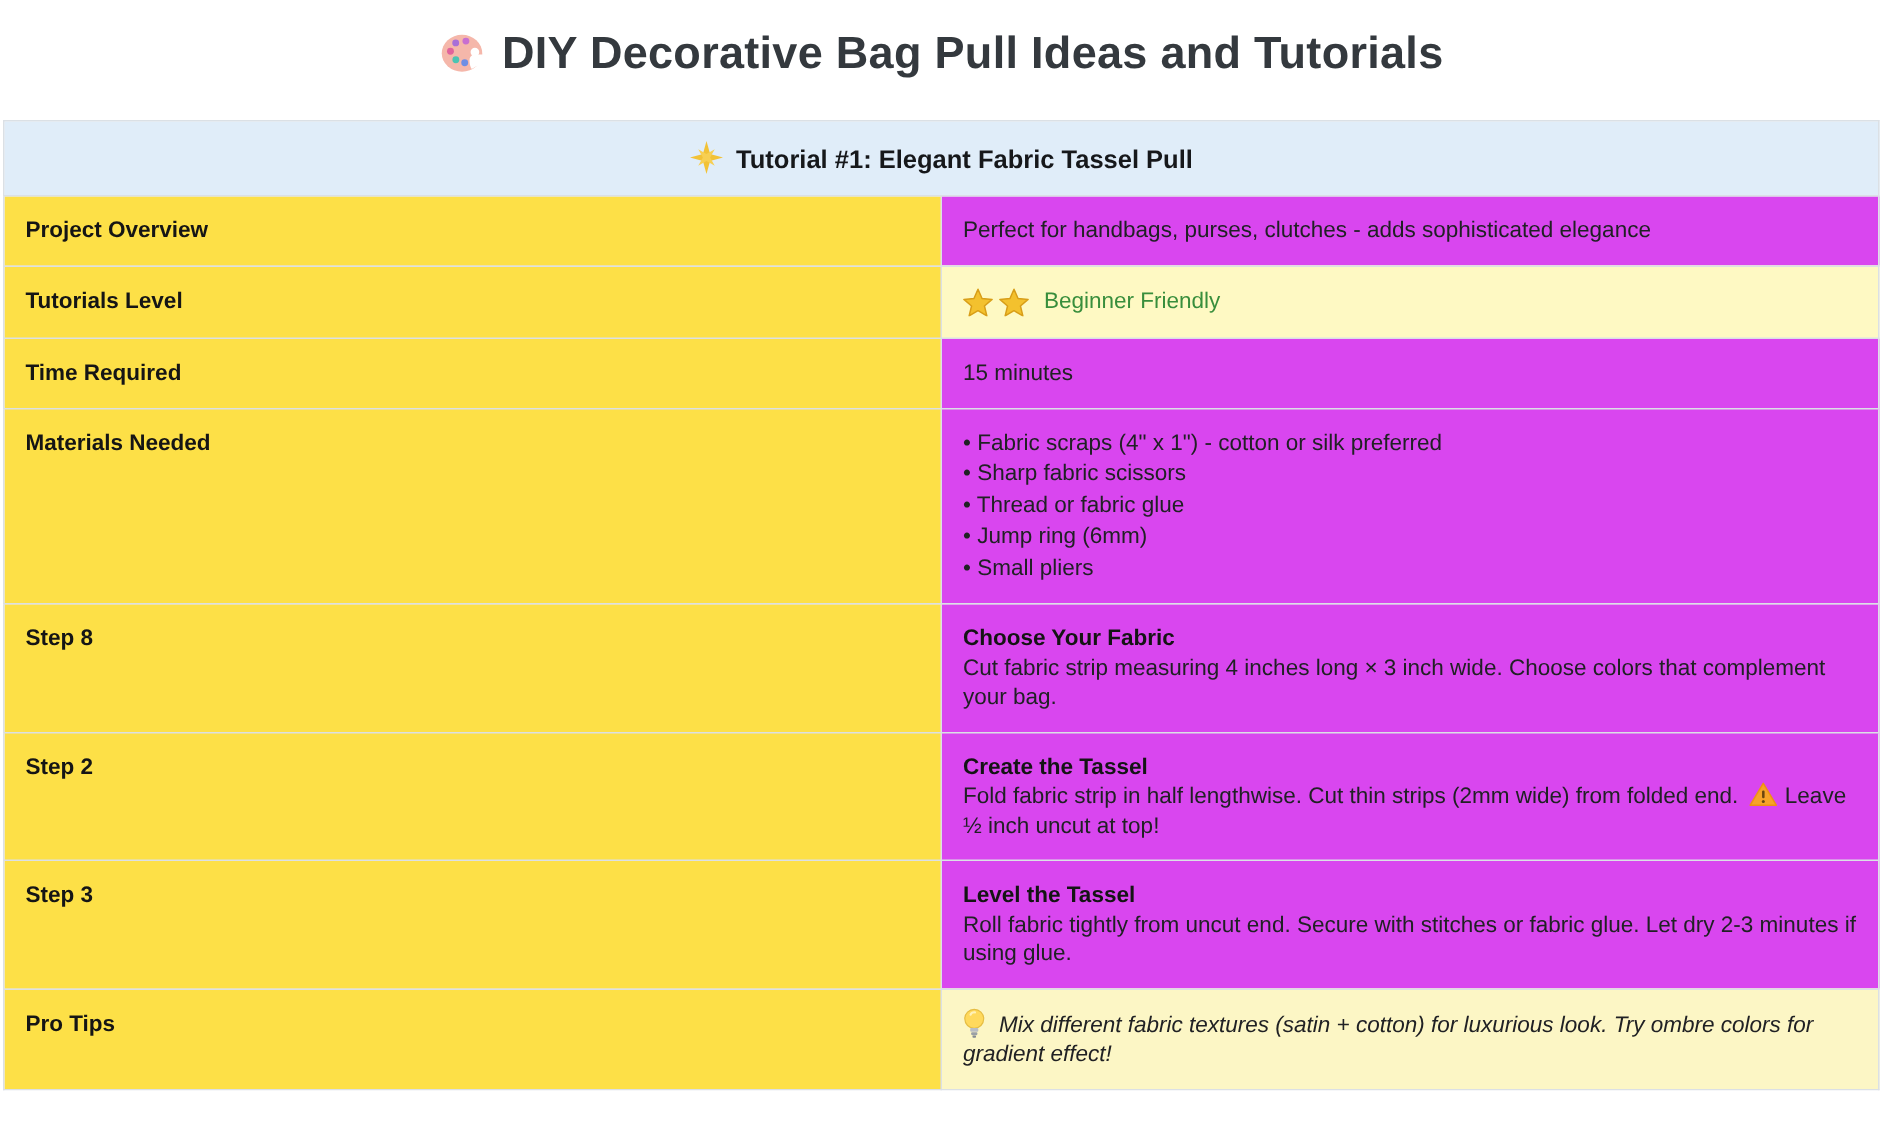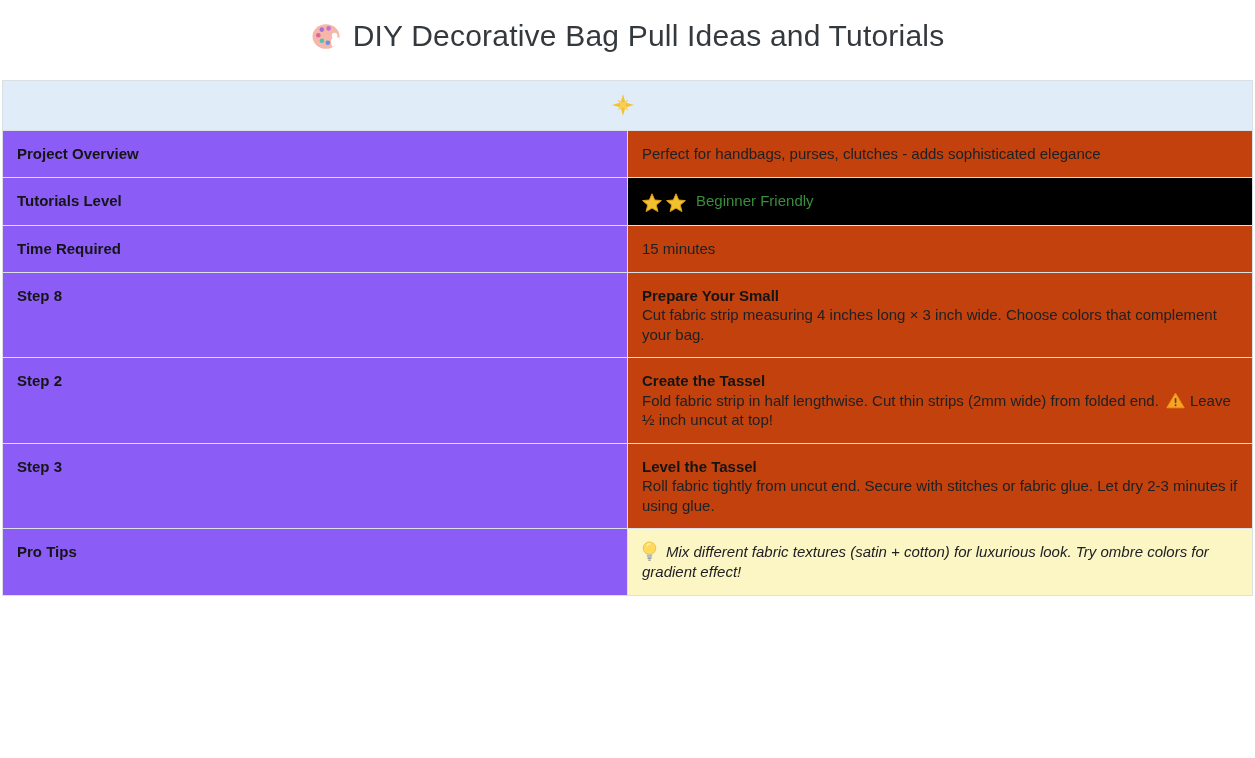--- a/index.html
+++ b/index.html
@@ -5,21 +5,21 @@
   * { box-sizing: border-box; }
   html, body { margin: 0; padding: 0; background: #ffffff; }
   body {
     width: 1255px;
     font-family: "Liberation Sans", sans-serif;
     color: #202124;
   }
   .page-title {
     text-align: center;
     font-size: 30px;
-    font-weight: normal;
+    font-weight: bold;
     color: #34393e;
     margin: 19px 0 27px 0;
     letter-spacing: 0.2px;
   }
   .page-title .ticon svg { vertical-align: -5px; margin-right: 11px; }
 
   table.tutorial {
     border-collapse: collapse;
     width: 1251px;
     margin: 0 2px;
@@ -37,28 +37,28 @@
     font-size: 17px;
     font-weight: bold;
     color: #16181b;
     padding: 13px 10px;
   }
   th.tutorial-header .hicon svg { vertical-align: -4px; margin-right: 9px; }
 
   td { padding: 13px 14px; line-height: 1.3; }
   td.label {
     width: 128px;
-    background: #8b5cf6;
+    background: #fde047;
     font-weight: bold;
     color: #151515;
     padding: 13px 13px 13px 14px;
   }
-  td.value { background: #c2410c; color: #202124; }
+  td.value { background: #d946ef; color: #202124; }
 
-  td.value.difficulty { background: #000000; }
+  td.value.difficulty { background: #fef9c3; }
   .difficulty-text { color: #388e3c; margin-left: 6px; vertical-align: 2px; }
   .star { margin-right: 4px; }
   .star svg { vertical-align: -4px; }
 
   .bullet-item { line-height: 1.25; padding: 1px 0; }
   .bullet-item::before { content: "• "; }
 
   .step-title { font-weight: bold; color: #141414; }
   .warn-icon svg { vertical-align: -3px; margin: 0 5px 0 7px; }
 
@@ -86,21 +86,21 @@
   </svg></span><span>DIY Decorative Bag Pull Ideas and Tutorials</span>
 </h1>
 
 <table class="tutorial">
   <thead>
     <tr>
       <th class="tutorial-header" colspan="2">
         <span class="hicon"><svg width="22" height="22" viewBox="0 0 22 22">
           <path d="M11 0 L13.4 8.6 L22 11 L13.4 13.4 L11 22 L8.6 13.4 L0 11 L8.6 8.6 Z" fill="#f2c236"></path>
           <path d="M11 3.2 L12.7 9.3 L18.8 11 L12.7 12.7 L11 18.8 L9.3 12.7 L3.2 11 L9.3 9.3 Z" fill="#f7cf52" transform="rotate(45 11 11)"></path>
-        </svg></span>
+        </svg></span><span>Tutorial #1: Elegant Fabric Tassel Pull</span>
       </th>
     </tr>
   </thead>
   <tbody>
     <tr>
       <td class="label">Project Overview</td>
       <td class="value">Perfect for handbags, purses, clutches - adds sophisticated elegance</td>
     </tr>
 
     <tr>
@@ -112,25 +112,35 @@
           <polygon points="10,0.8 12.7,7 19.4,7.6 14.3,12 15.9,18.6 10,15.1 4.1,18.6 5.7,12 0.6,7.6 7.3,7" fill="#f3c12e" stroke="#d89e18" stroke-width="1" stroke-linejoin="round"></polygon>
         </svg></span><span class="difficulty-text">Beginner Friendly</span>
       </td>
     </tr>
 
     <tr>
       <td class="label">Time Required</td>
       <td class="value">15 minutes</td>
     </tr>
 
+    <tr>
+      <td class="label">Materials Needed</td>
+      <td class="value">
+        <div class="bullet-item">Fabric scraps (4" x 1") - cotton or silk preferred</div>
+        <div class="bullet-item">Sharp fabric scissors</div>
+        <div class="bullet-item">Thread or fabric glue</div>
+        <div class="bullet-item">Jump ring (6mm)</div>
+        <div class="bullet-item">Small pliers</div>
+      </td>
+    </tr>
 
     <tr>
       <td class="label">Step 8</td>
       <td class="value">
-        <div class="step-title">Prepare Your Small</div>
+        <div class="step-title">Choose Your Fabric</div>
         <div>Cut fabric strip measuring 4 inches long × 3 inch wide. Choose colors that complement your bag.</div>
       </td>
     </tr>
 
     <tr>
       <td class="label">Step 2</td>
       <td class="value">
         <div class="step-title">Create the Tassel</div>
         <div><span>Fold fabric strip in half lengthwise. Cut thin strips (2mm wide) from folded end.</span><span class="warn-icon"><svg width="19" height="17" viewBox="0 0 19 17">
           <path d="M9.5 1.2 L18.2 15.8 L0.8 15.8 Z" fill="#f7a329" stroke="#ee9212" stroke-width="1" stroke-linejoin="round"></path>

